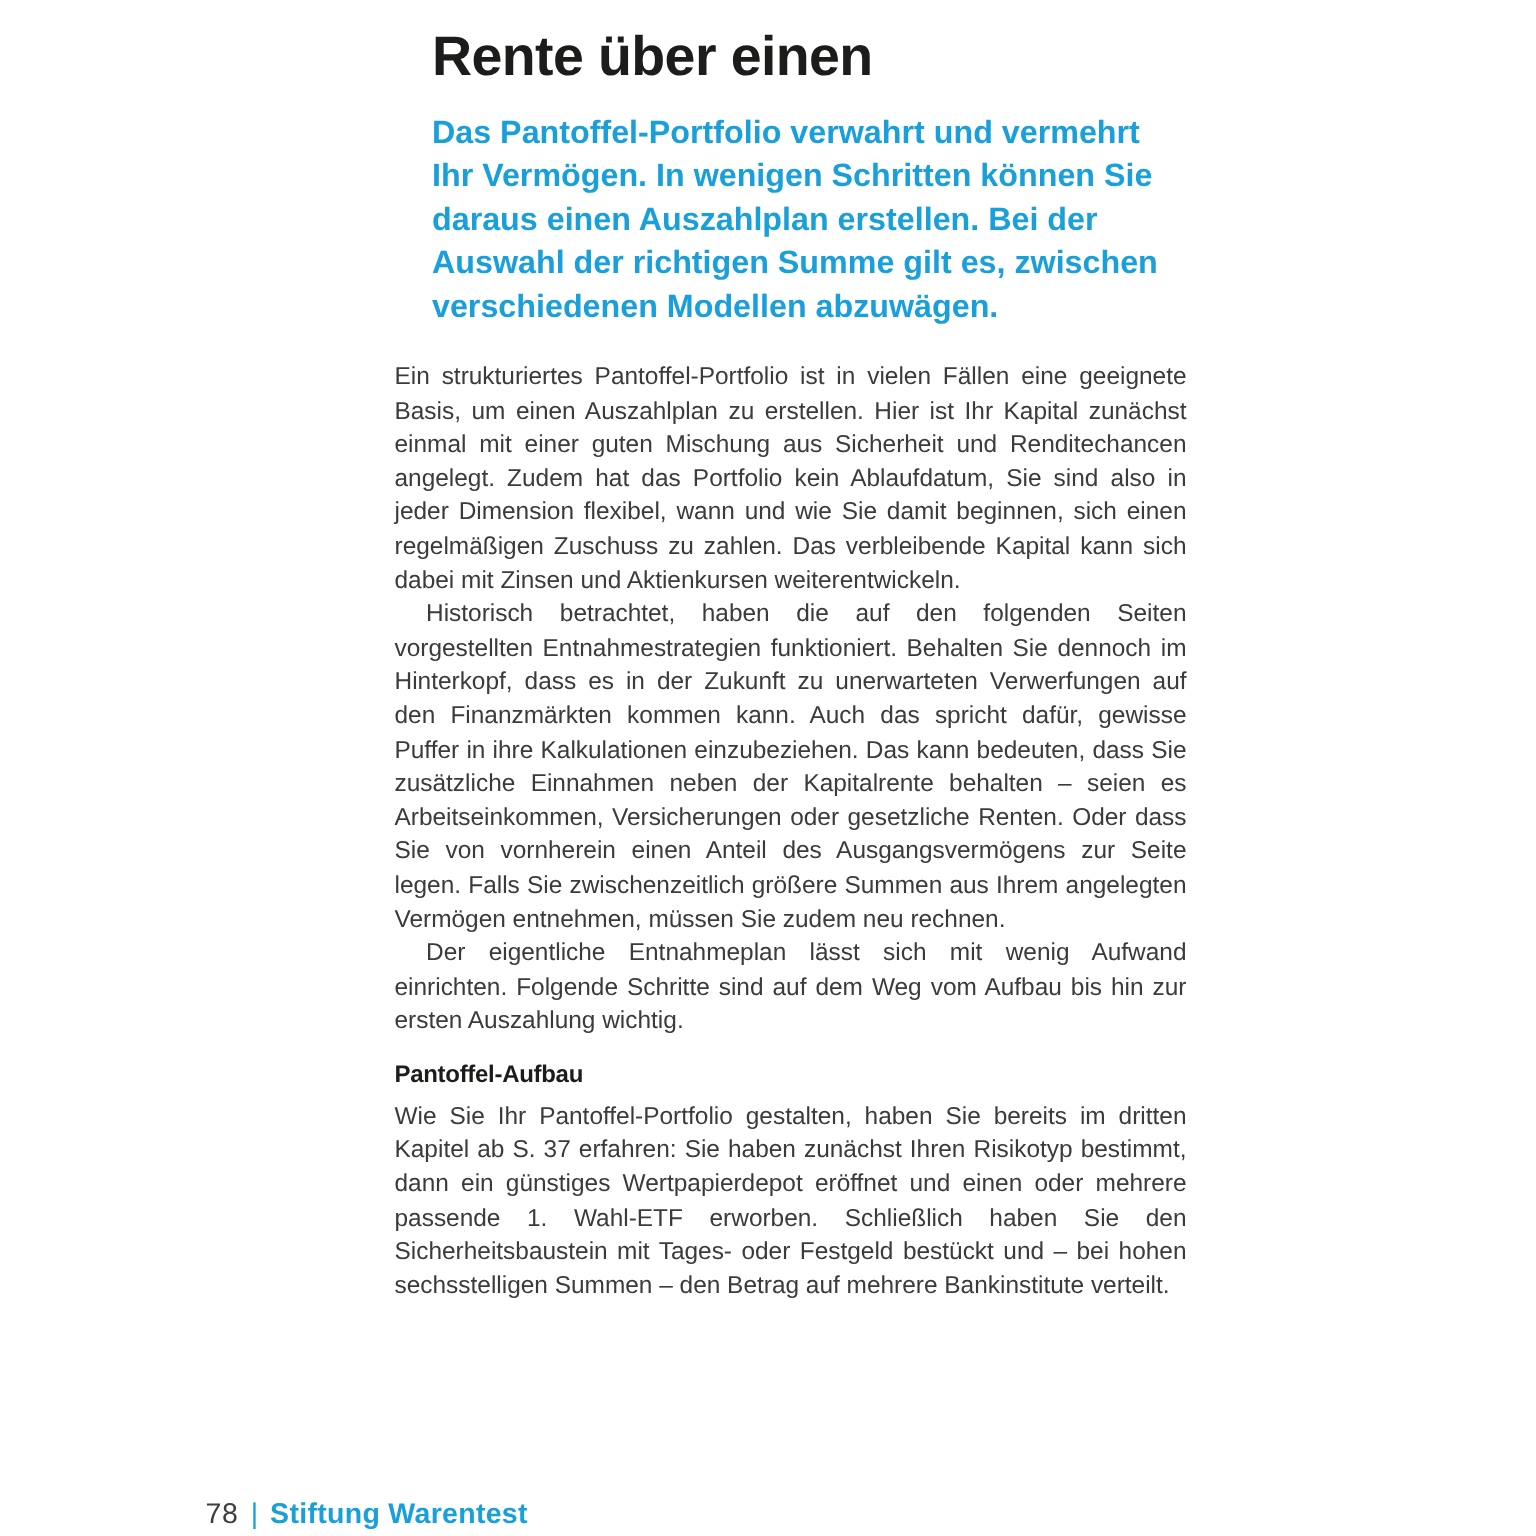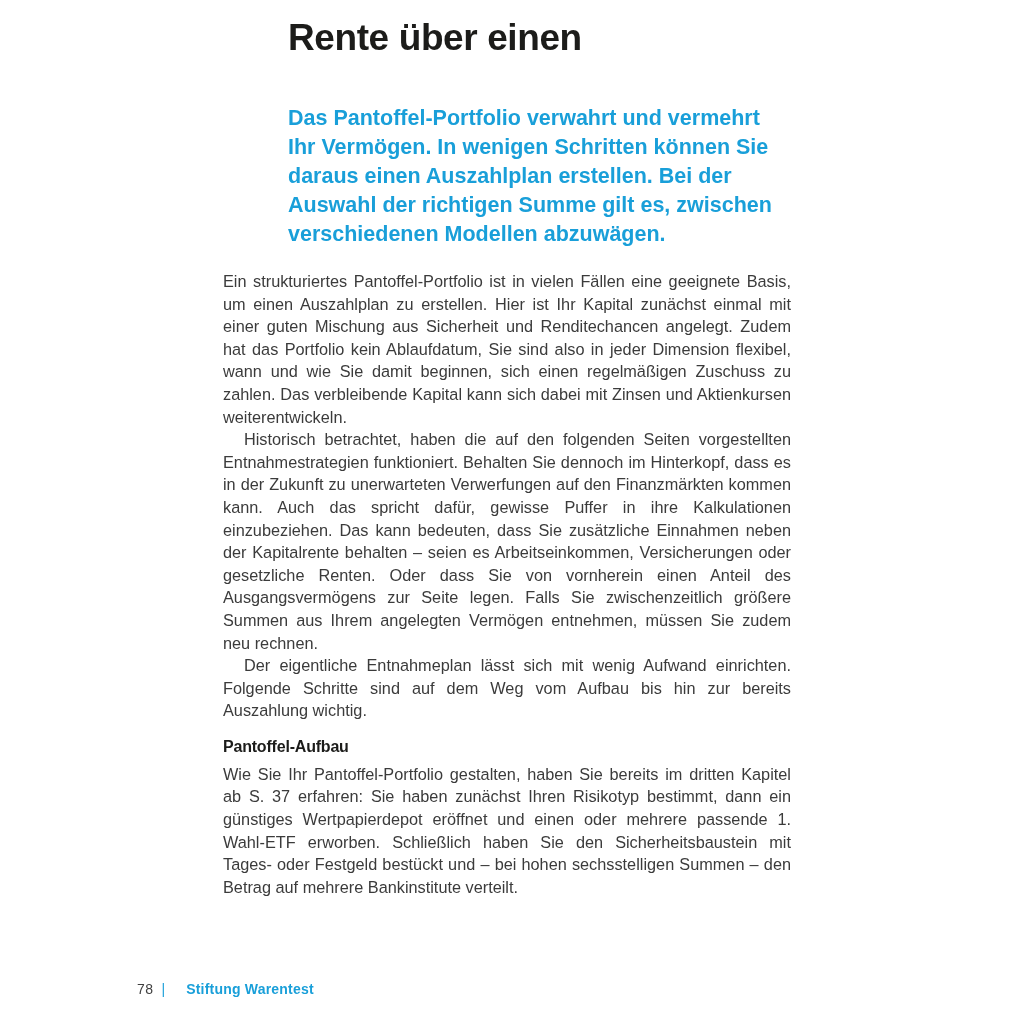--- a/index.html
+++ b/index.html
@@ -25,28 +25,29 @@
   .title {
     margin: 0 0 0 65px;
     padding-top: 16px;
     font-size: 37px;
     line-height: 44px;
     font-weight: 700;
     letter-spacing: -0.4px;
     color: #1c1c1a;
   }
   .intro {
-    margin: 44px 0 0 65px;
+    margin: 14px 0 0 65px;
     font-size: 21.5px;
     line-height: 29px;
     font-weight: 700;
     color: #199fd9;
   }
   .bodytext {
     margin-top: 21px;
+    margin-left: 40px;
   }
   .bodytext p {
     margin: 0;
     font-size: 16.3px;
     line-height: 22.6px;
     color: #3b3b3b;
     text-align: justify;
     hyphens: auto;
     -webkit-hyphens: auto;
   }
@@ -57,55 +58,54 @@
     margin: 12px 0 3px 0;
     font-size: 16px;
     line-height: 26px;
     font-weight: 700;
     letter-spacing: -0.2px;
     color: #1c1c1a;
   }
   .footer {
     position: absolute;
     left: 137px;
-    top: 981px;
-    font-size: 14px;
+    top: 1002px;
+    font-size: 19px;
     line-height: 16px;
     display: flex;
     align-items: baseline;
   }
   .page-number {
     color: #3f3f3f;
     letter-spacing: 0.5px;
   }
   .footer-sep {
     color: #199fd9;
     margin: 0 8px;
   }
   .brand {
     color: #199fd9;
     font-weight: 700;
     letter-spacing: 0.2px;
-    margin-left: 13px;
   }
 </style>
 </head>
 <body>
 
 <div class="page">
   <div class="content">
 
     <h1 class="title"><span>Rente über einen</span><br></h1>
 
     <p class="intro">Das Pantoffel-Portfolio verwahrt und vermehrt Ihr Vermögen. In wenigen Schritten können Sie daraus einen Auszahlplan erstellen. Bei der Auswahl der richtigen Summe gilt es, zwischen verschiedenen Modellen abzuwägen.</p>
 
     <div class="bodytext">
       <p>Ein strukturiertes Pantoffel-Portfolio ist in vielen Fällen eine geeignete Basis, um einen Auszahlplan zu erstellen. Hier ist Ihr Kapital zunächst einmal mit einer guten Mischung aus Sicherheit und Renditechancen angelegt. Zudem hat das Portfolio kein Ablaufdatum, Sie sind also in jeder Dimension flexibel, wann und wie Sie damit beginnen, sich einen regelmäßigen Zuschuss zu zahlen. Das verbleibende Kapital kann sich dabei mit Zinsen und Aktienkursen weiterentwickeln.</p>
       <p class="indent">Historisch betrachtet, haben die auf den folgenden Seiten vorgestellten Entnahmestrategien funktioniert. Behalten Sie dennoch im Hinterkopf, dass es in der Zukunft zu unerwarteten Verwerfungen auf den Finanzmärkten kommen kann. Auch das spricht dafür, gewisse Puffer in ihre Kalkulationen einzubeziehen. Das kann bedeuten, dass Sie zusätzliche Einnahmen neben der Kapitalrente behalten – seien es Arbeitseinkommen, Versicherungen oder gesetzliche Renten. Oder dass Sie von vornherein einen Anteil des Ausgangsvermögens zur Seite legen. Falls Sie zwischenzeitlich größere Summen aus Ihrem angelegten Vermögen entnehmen, müssen Sie zudem neu rechnen.</p>
-      <p class="indent">Der eigentliche Entnahmeplan lässt sich mit wenig Aufwand einrichten. Folgende Schritte sind auf dem Weg vom Aufbau bis hin zur bereits Auszahlung wichtig.</p>
+      <p class="indent">Der eigentliche Entnahmeplan lässt sich mit wenig Aufwand einrichten. Folgende Schritte sind auf dem Weg vom Aufbau bis hin zur ersten Auszahlung wichtig.</p>
 
       <h2 class="section-heading">Pantoffel-Aufbau</h2>
 
       <p>Wie Sie Ihr Pantoffel-Portfolio gestalten, haben Sie bereits im dritten Kapitel ab S. 37 erfahren: Sie haben zunächst Ihren Risikotyp bestimmt, dann ein günstiges Wertpapierdepot eröffnet und einen oder mehrere passende 1. Wahl-ETF erworben. Schließlich haben Sie den Sicherheitsbaustein mit Tages- oder Festgeld bestückt und – bei hohen sechsstelligen Summen – den Betrag auf mehrere Bankinstitute verteilt.</p>
     </div>
   </div>
 
   <div class="footer">
     <span class="page-number">78</span>
     <span class="footer-sep">|</span>

